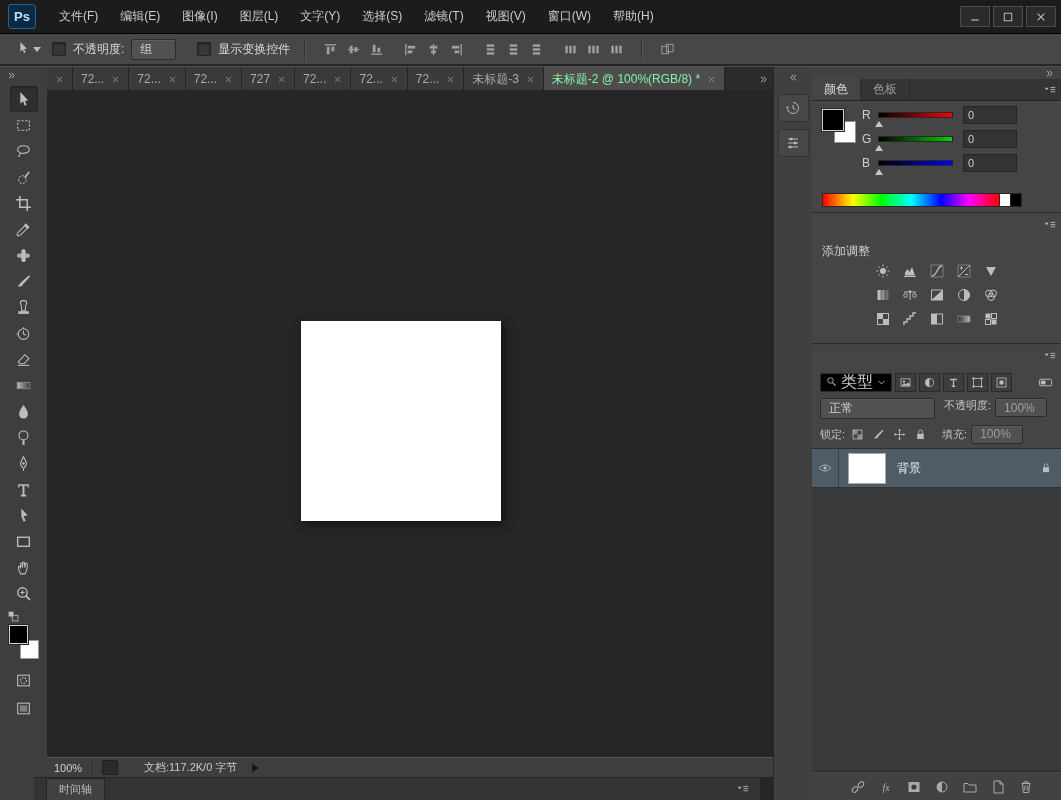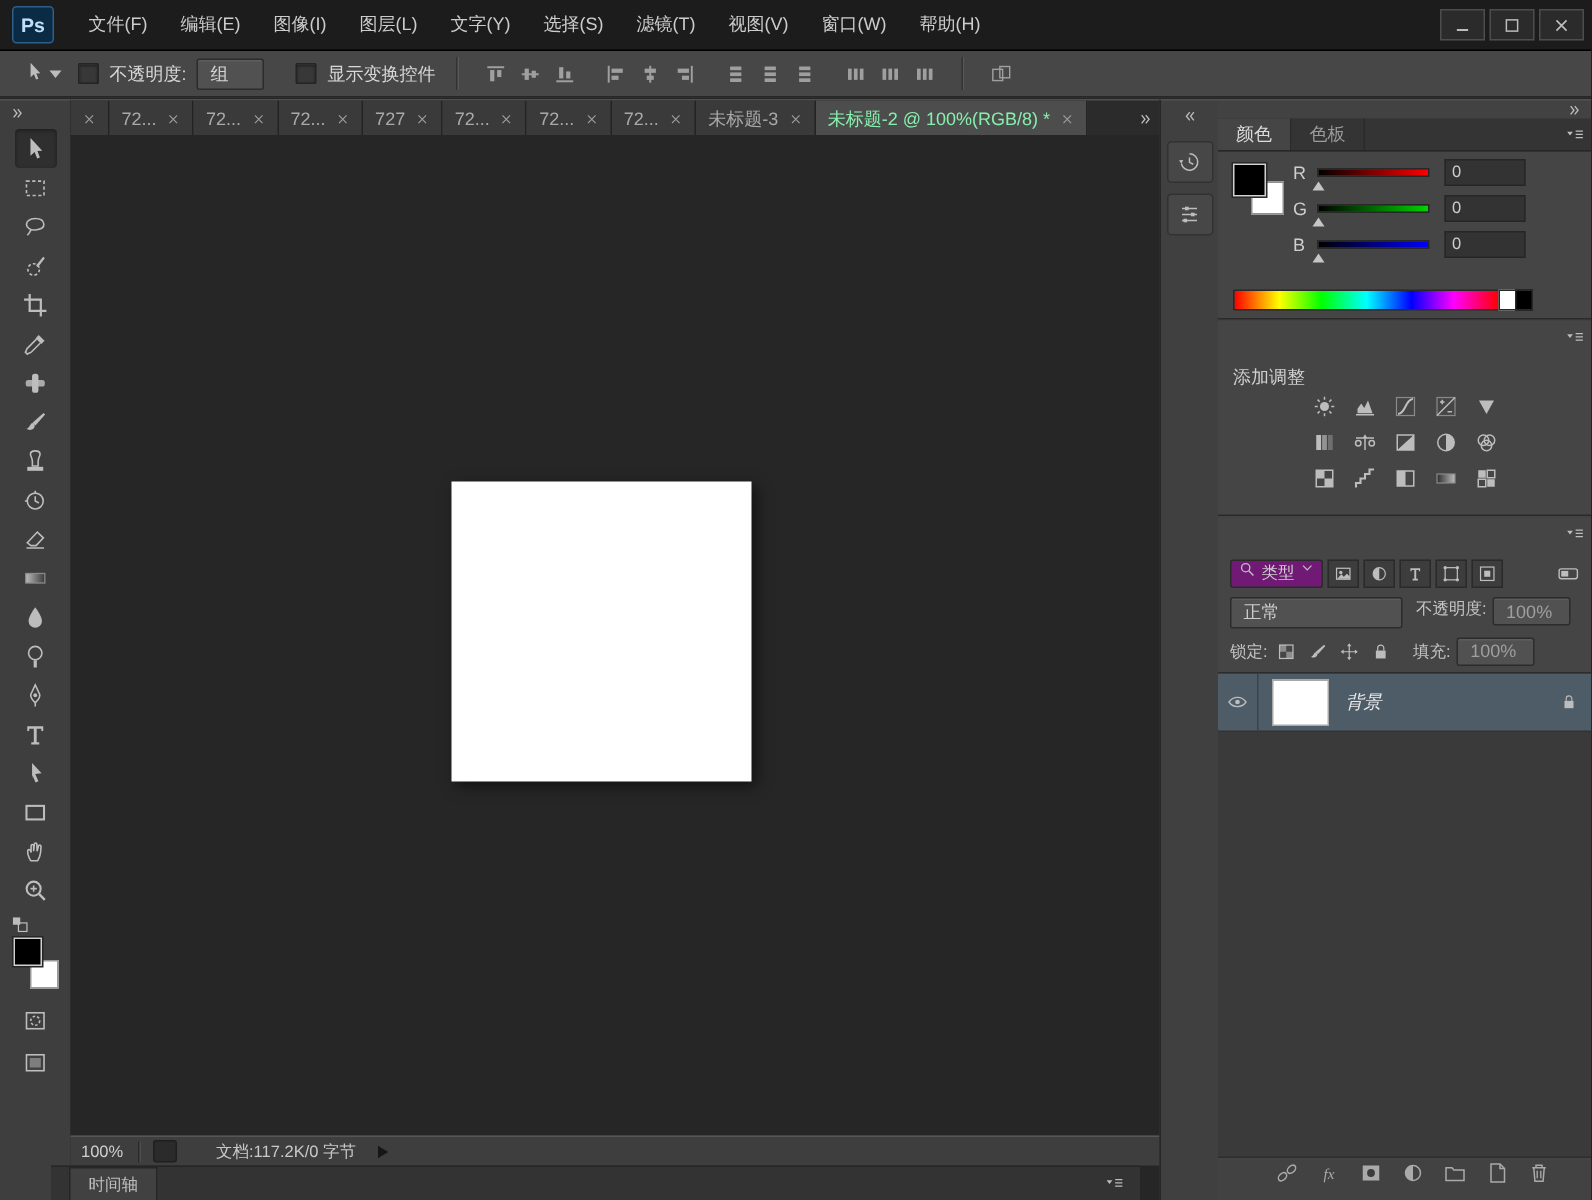--- a/index.html
+++ b/index.html
@@ -90,39 +90,39 @@
     background:linear-gradient(to right,#ff0000 0%,#ffff00 17%,#00ff00 33%,#00ffff 50%,#0000ff 67%,#ff00ff 83%,#ff0000 100%)}
   .sp-white{position:absolute;left:177px;top:0;width:10px;height:12px;background:#ffffff;border:1px solid #292929}
   .sp-black{position:absolute;left:188px;top:0;width:10px;height:12px;background:#000000;border:1px solid #292929}
   
   .adj-title{position:absolute;left:10px;top:29px;color:#d0d0d0}
   #adj-grid{position:absolute;left:0;right:0;top:48px;display:flex;flex-direction:column;gap:7px;align-items:center}
   .adj-row{display:flex;gap:8px;justify-content:center}
   .adj-icon{width:19px;height:17px;display:flex;align-items:center;justify-content:center}
   
   .filter-row{position:absolute;left:8px;right:8px;top:27px;height:20px;display:flex;align-items:center;gap:3px}
-  .filter-dd{height:19px;background:#701a75;border:1px solid #2a2a2a;border-radius:2px;display:flex;
-             padding:0 5px;gap:4px;color:#cccccc;font-size:11px;box-sizing:border-box}
+  .filter-dd{height:19px;background:#000000;border:1px solid #2a2a2a;border-radius:2px;display:flex;align-items:center;
+             padding:0 5px;gap:4px;color:#cccccc;font-size:16px;box-sizing:border-box}
   .filter-btn{width:21px;height:19px;background:#3d3d3d;border:1px solid #2a2a2a;display:flex;align-items:center;justify-content:center;box-sizing:border-box}
   #filter-toggle{margin-left:auto;display:flex}
   .blend-row{position:absolute;left:8px;right:8px;top:53px;height:20px;display:flex;align-items:flex-start}
   .blend-dd{width:102px;justify-content:space-between;margin-right:9px;color:#cccccc}
   .plabel{font-size:11px;color:#c3c3c3;margin-right:4px;white-space:nowrap}
   .val-dd{width:52px;justify-content:space-between;color:#9f9f9f;box-sizing:border-box}
   .lock-row{position:absolute;left:8px;right:8px;top:79px;height:20px;display:flex;align-items:center}
   #lock-icons{display:flex;gap:5px;margin-right:14px}
   .lock-icon{width:16px;height:16px;display:flex;align-items:center;justify-content:center}
   .layer-list{position:absolute;left:0;right:0;top:103px;bottom:29px;background:#3a3a3a;border-top:1px solid #2d2d2d;border-bottom:1px solid #2d2d2d;overflow:hidden}
   .layer-row{height:38px;display:flex;align-items:center;border-bottom:1px solid #333333}
   .layer-row.selected{background:#4e5c68}
   .eye-box{width:26px;height:100%;display:flex;align-items:center;justify-content:center;border-right:1px solid #39434c}
   .layer-thumb{width:36px;height:29px;border:1px solid #a8a8a8;margin:0 11px 0 9px}
-  .layer-name{font-style:italic;color:#e8e8e8;flex:1}
+  .layer-name{color:#e8e8e8;flex:1}
   .layer-lock{margin-right:9px;display:flex}
-  .layers-footer{position:absolute;left:0;right:0;bottom:0;height:28px;display:flex;align-items:flex-start;gap:9px;
+  .layers-footer{position:absolute;left:0;right:0;bottom:0;height:28px;display:flex;align-items:center;gap:9px;
                  padding-left:36px;background:#424242;box-sizing:border-box}
   .foot-icon{width:19px;height:17px;display:flex;align-items:center;justify-content:center;opacity:.85}
 </style>
 </head>
 <body>
 
 <div class="app">
 
   <header class="titlebar">
     <div class="pslogo">Ps</div>

